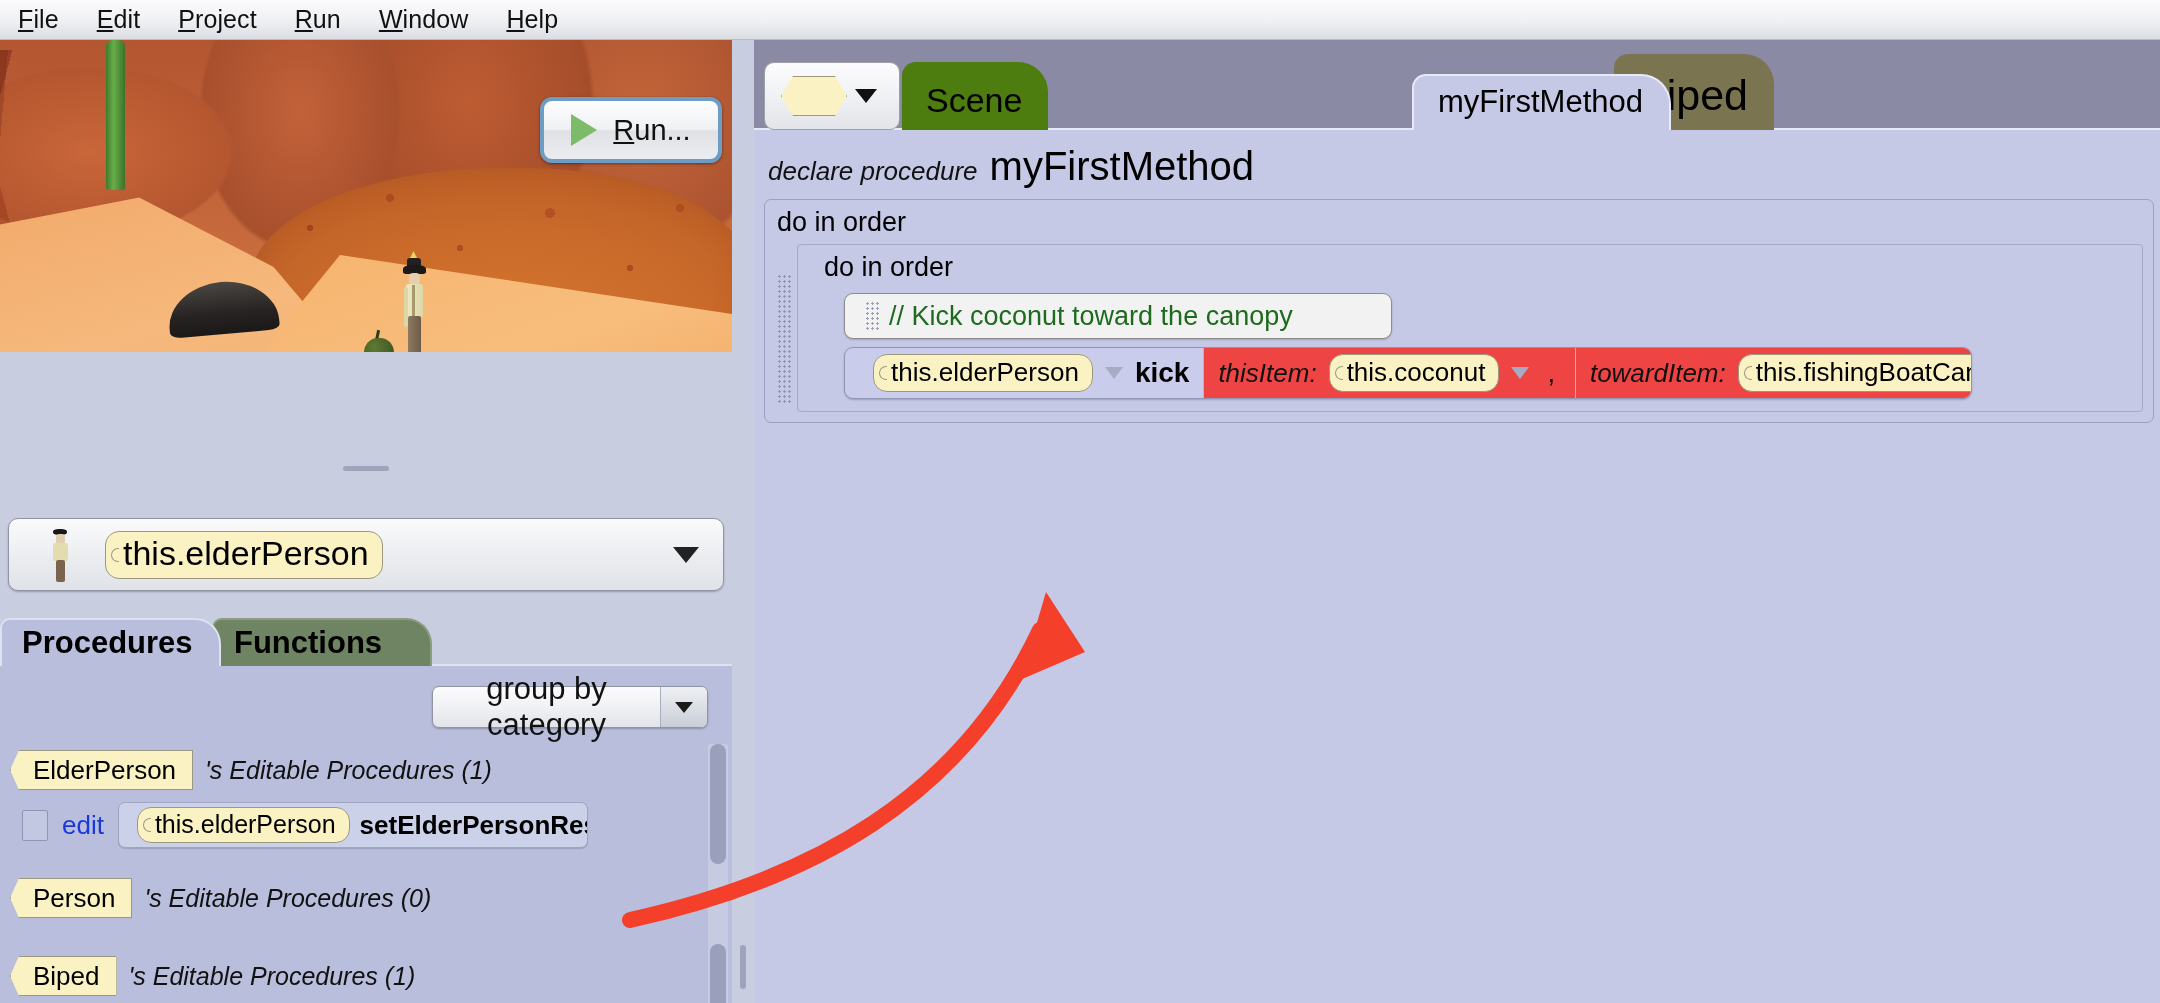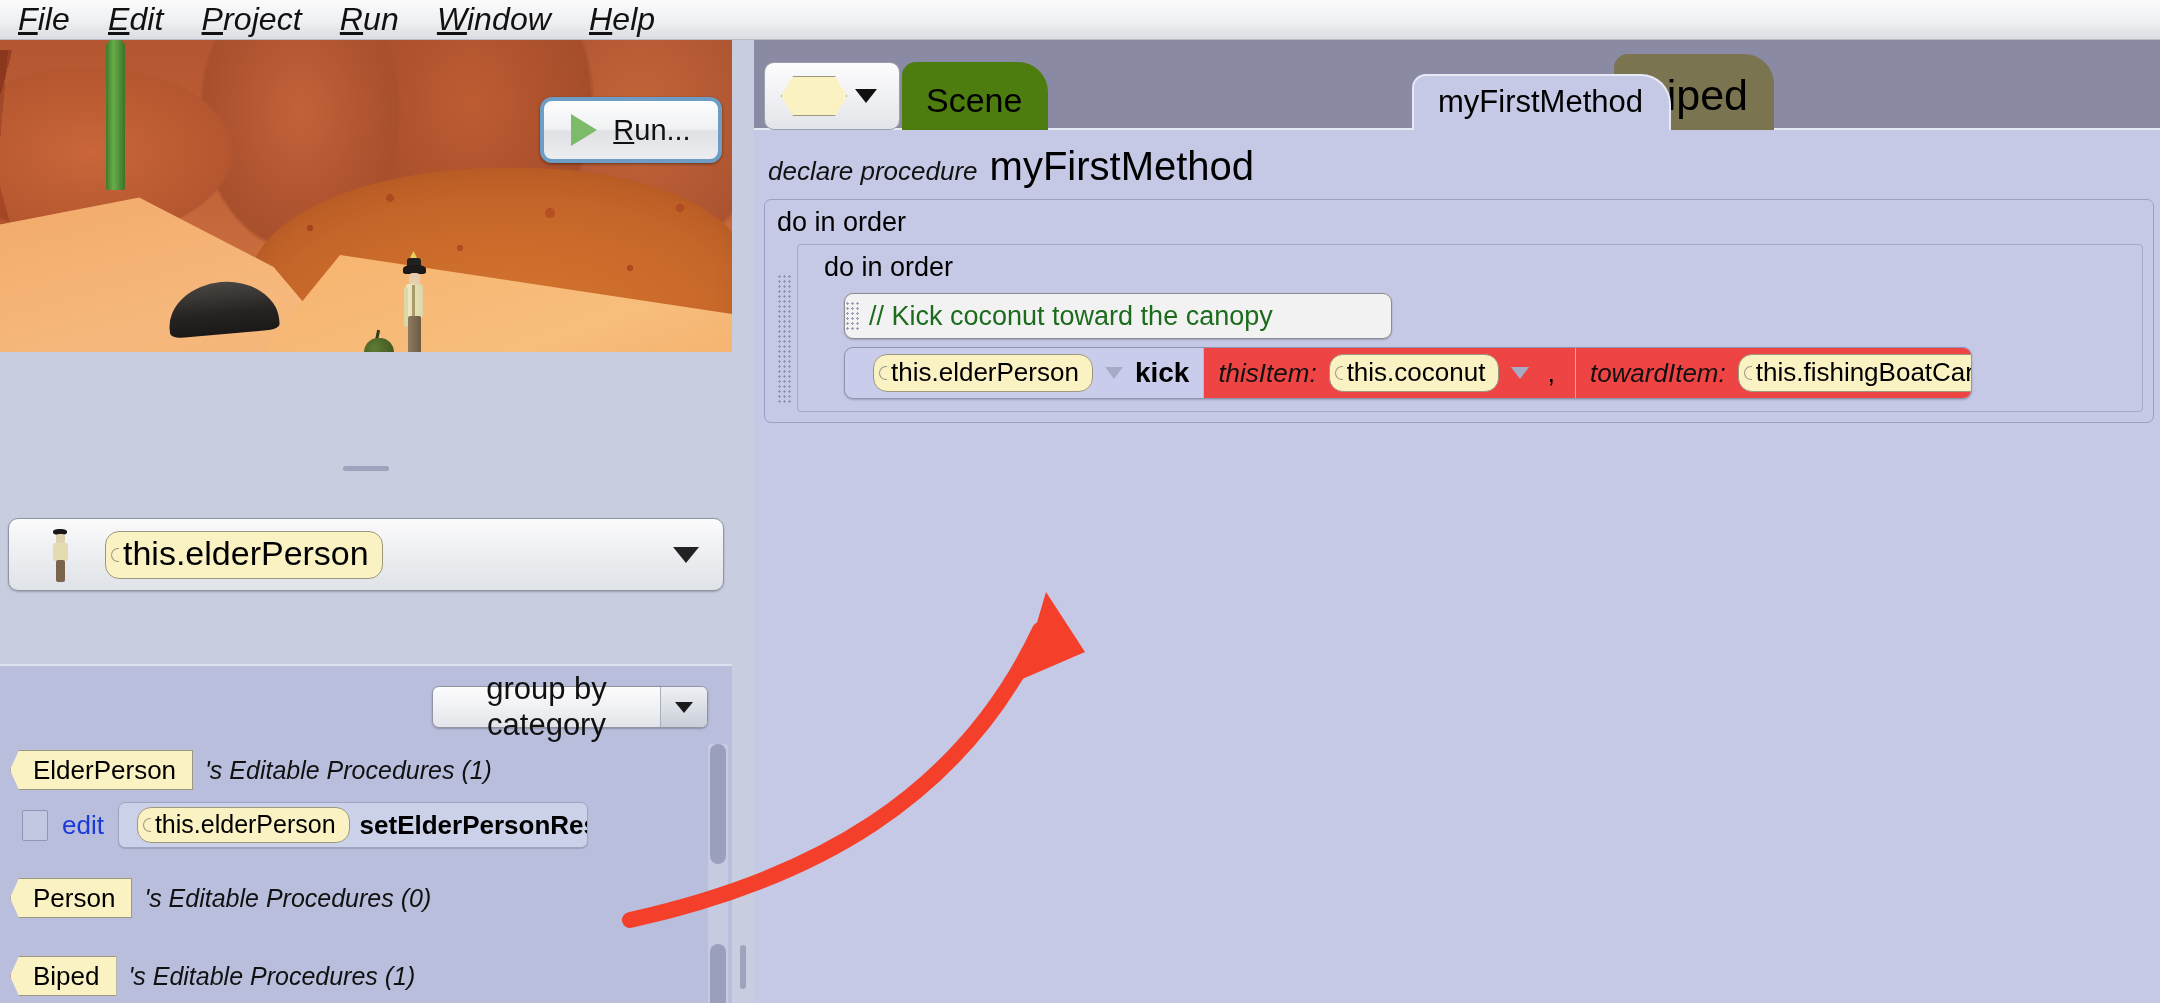--- a/index.html
+++ b/index.html
@@ -12,23 +12,22 @@
   #app { position:relative; width:2160px; height:1003px; }
 
   
   #menubar {
     position:absolute; left:0; top:0; width:2160px; height:40px;
     background:linear-gradient(to bottom,#fbfbfc 0%,#eef0f2 55%,#dadde2 100%);
     border-bottom:1px solid #b9bcc4;
     display:flex; align-items:center; padding-left:14px; gap:30px;
   }
   .menu-item {
-    font-size:32px; color:#111; letter-spacing:0.1px; cursor:default;
+    font-size:25px; color:#111; letter-spacing:0.1px; cursor:default;
     padding:2px 4px;
-    font-style:italic;
   }
   .menu-item u { text-decoration:underline; }
 
   
   #leftcol {
     position:absolute; left:0; top:40px; width:732px; height:963px;
     background:#c9cde0;
   }
 
   
@@ -297,21 +296,21 @@
   .inner-do > .title { font-size:27px; color:#000; padding:3px 0 2px 20px; }
   .dotcol {
     position:absolute; left:6px; top:30px; width:15px; bottom:8px;
     background-image:radial-gradient(#9196b6 1px, transparent 1.2px);
     background-size:5px 5px;
   }
   .inner-wrap { position:relative; }
   .comment-row {
     margin-left:40px; background:#f2f2f2; border:1px solid #8d8d8d;
     border-radius:9px; height:46px; display:flex; align-items:center; gap:10px;
-    padding-left:0; width:548px;
+    padding-left:20px; width:548px;
     box-shadow:0 1px 2px rgba(0,0,0,.2);
   }
   .comment-row .dots { height:30px; }
   .comment-row .txt { font-size:27px; color:#1d6b1d; }
   .kick-row {
     margin-left:40px; background:#c9cdeb; border:1px solid #8f95b5; border-radius:9px;
     height:52px; display:flex; align-items:center; gap:0; width:1128px;
     box-shadow:0 1px 2px rgba(0,0,0,.2); overflow:hidden;
   }
   .kick-row .dots { height:36px; margin:0 8px 0 6px; }
@@ -397,20 +396,24 @@
       <div class="mini-person">
         <div class="mh"></div>
           <div class="md"></div>
           <div class="mb"></div>
           <div class="ml"></div>
       </div>
       <div class="tile">this.elderPerson</div>
       <div class="arrow"></div>
     </div>
 
+    <div id="pf-tabs">
+      <div class="pf-tab" id="tab-procedures">Procedures</div>
+      <div class="pf-tab" id="tab-functions">Functions</div>
+    </div>
 
     <div id="pf-panel">
       <div id="group-select">
         <div class="lbl">group by category</div>
         <div class="sep"></div>
         <div class="btn">
           <div class="car"></div>
         </div>
       </div>
 

